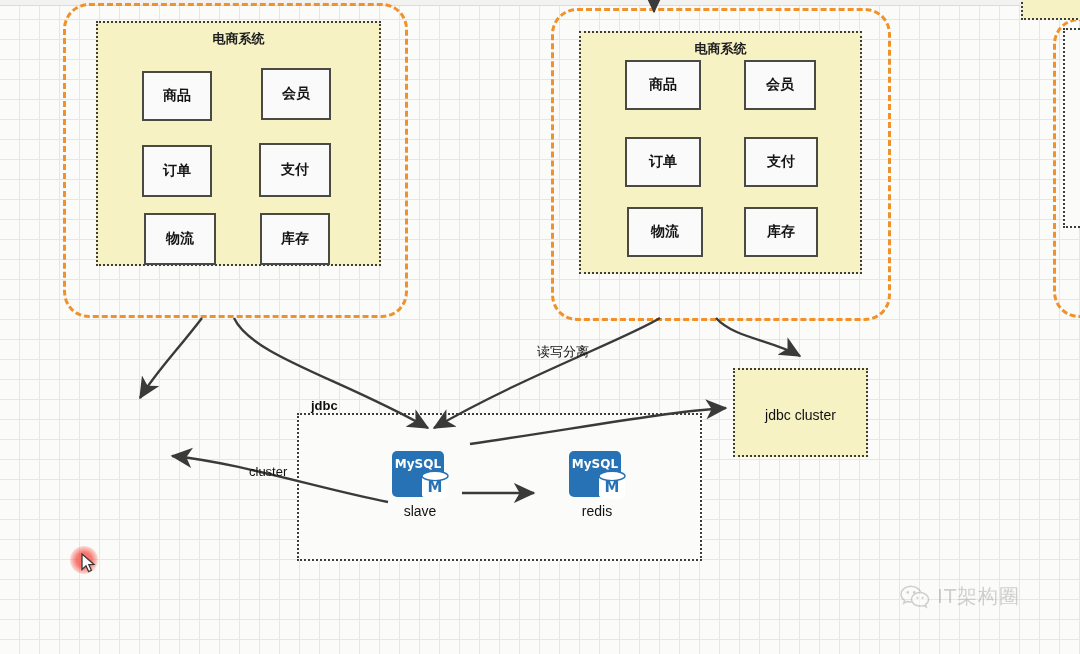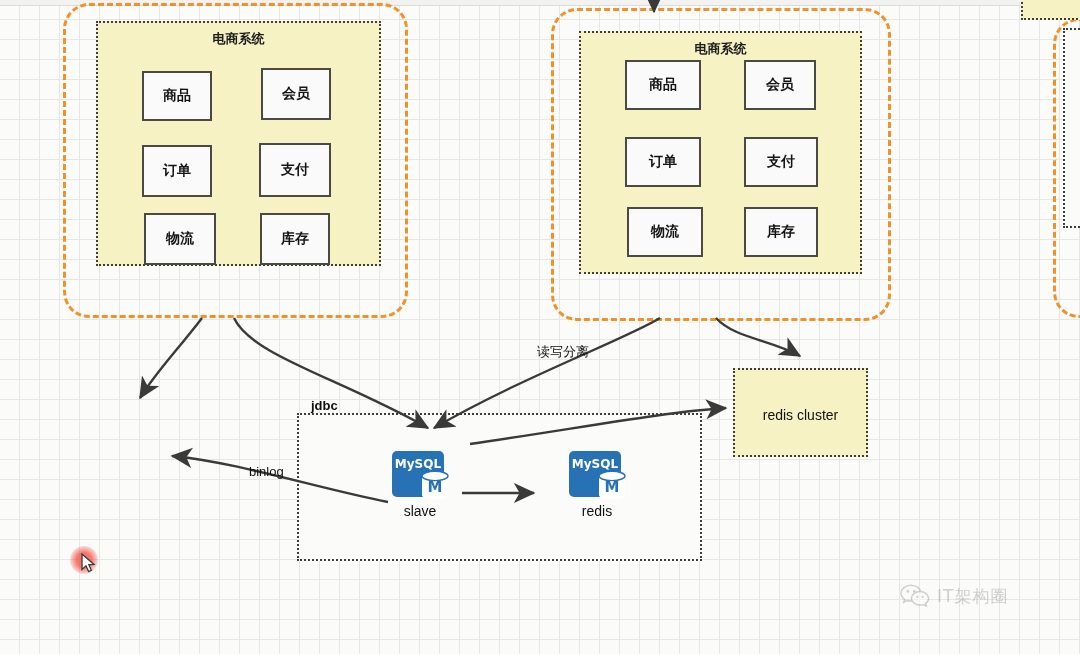--- a/index.html
+++ b/index.html
@@ -134,21 +134,21 @@
   
   #watermark {
     position: absolute;
     left: 900px; top: 583px;
     display: flex;
     align-items: center;
     gap: 7px;
     opacity: 0.45;
   }
   #watermark .wm-text {
-    font-size: 17px;
+    font-size: 20px;
     color: #9a9a9a;
     font-family: "DejaVu Sans", "Liberation Sans", sans-serif;
     letter-spacing: 1px;
   }
 </style>
 </head>
 <body>
 
 <div id="canvas">
 
@@ -184,21 +184,21 @@
 
     <div class="mod-box" style="left:46px; top:174px; width:76px; height:50px;">物流</div>
     <div class="mod-box" style="left:163px; top:174px; width:74px; height:50px;">库存</div>
   </div>
 
   <div class="sys-panel" style="left:1021px; top:-2px; width:120px; height:22px;"></div>
   <div class="sys-panel" style="left:1063px; top:28px; width:60px; height:200px; background:#fbfbf9;"></div>
 
 
   <div class="note-box" style="left:733px; top:368px; width:135px; height:89px;">
-    <div class="note-center" style="top:37px;">redis cluster</div>
+    <div class="note-center" style="top:37px;">jdbc cluster</div>
   </div>
 
   <div class="db-zone" style="left:297px; top:413px; width:405px; height:148px;">
 
     <div class="mysql-node" style="left:93px; top:36px; width:78px; height:70px;">
       <svg width="72" height="52" viewBox="0 0 72 52">
         <rect x="0" y="0" width="52" height="46" rx="5" ry="5" fill="#2672b4"></rect>
         <text x="26" y="17" font-family="DejaVu Sans, sans-serif" font-size="12" font-weight="bold" fill="#ffffff" text-anchor="middle">MySQL</text>
         <g>
           <ellipse cx="43" cy="25" rx="13" ry="4.6" fill="#ffffff"></ellipse>
@@ -248,21 +248,21 @@
 
     <path d="M462,493 L534,493" stroke="#3a3a3a" stroke-width="2.4" fill="none" marker-end="url(#ah)"></path>
 
     <path d="M388,502 C318,488 236,462 172,456" stroke="#3a3a3a" stroke-width="2.4" fill="none" marker-end="url(#ah)"></path>
   </svg>
 
   <div class="edge-label bold" style="left:311px; top:374px;margin-top:24px;">jdbc</div>
 
   <div class="edge-label cjk" style="left:537px; top:343px;">读写分离</div>
 
-  <div class="edge-label" style="left:249px; top:464px;">binlog</div>
+  <div class="edge-label" style="left:249px; top:464px;">cluster</div>
 
   <div id="cursor-wrap">
     <div class="click-ring"></div>
     <svg width="20" height="22" viewBox="0 0 20 22" style="position:absolute; left:11px; top:7px;">
       <path d="M1,1 L1,16.5 L5,12.8 L7.6,18.6 L10.4,17.3 L7.8,11.7 L13,11.4 z" fill="#ffffff" stroke="#3a3a3a" stroke-width="1.3"></path>
     </svg>
   </div>
 
   <div id="watermark">
     <svg width="30" height="26" viewBox="0 0 30 26">

